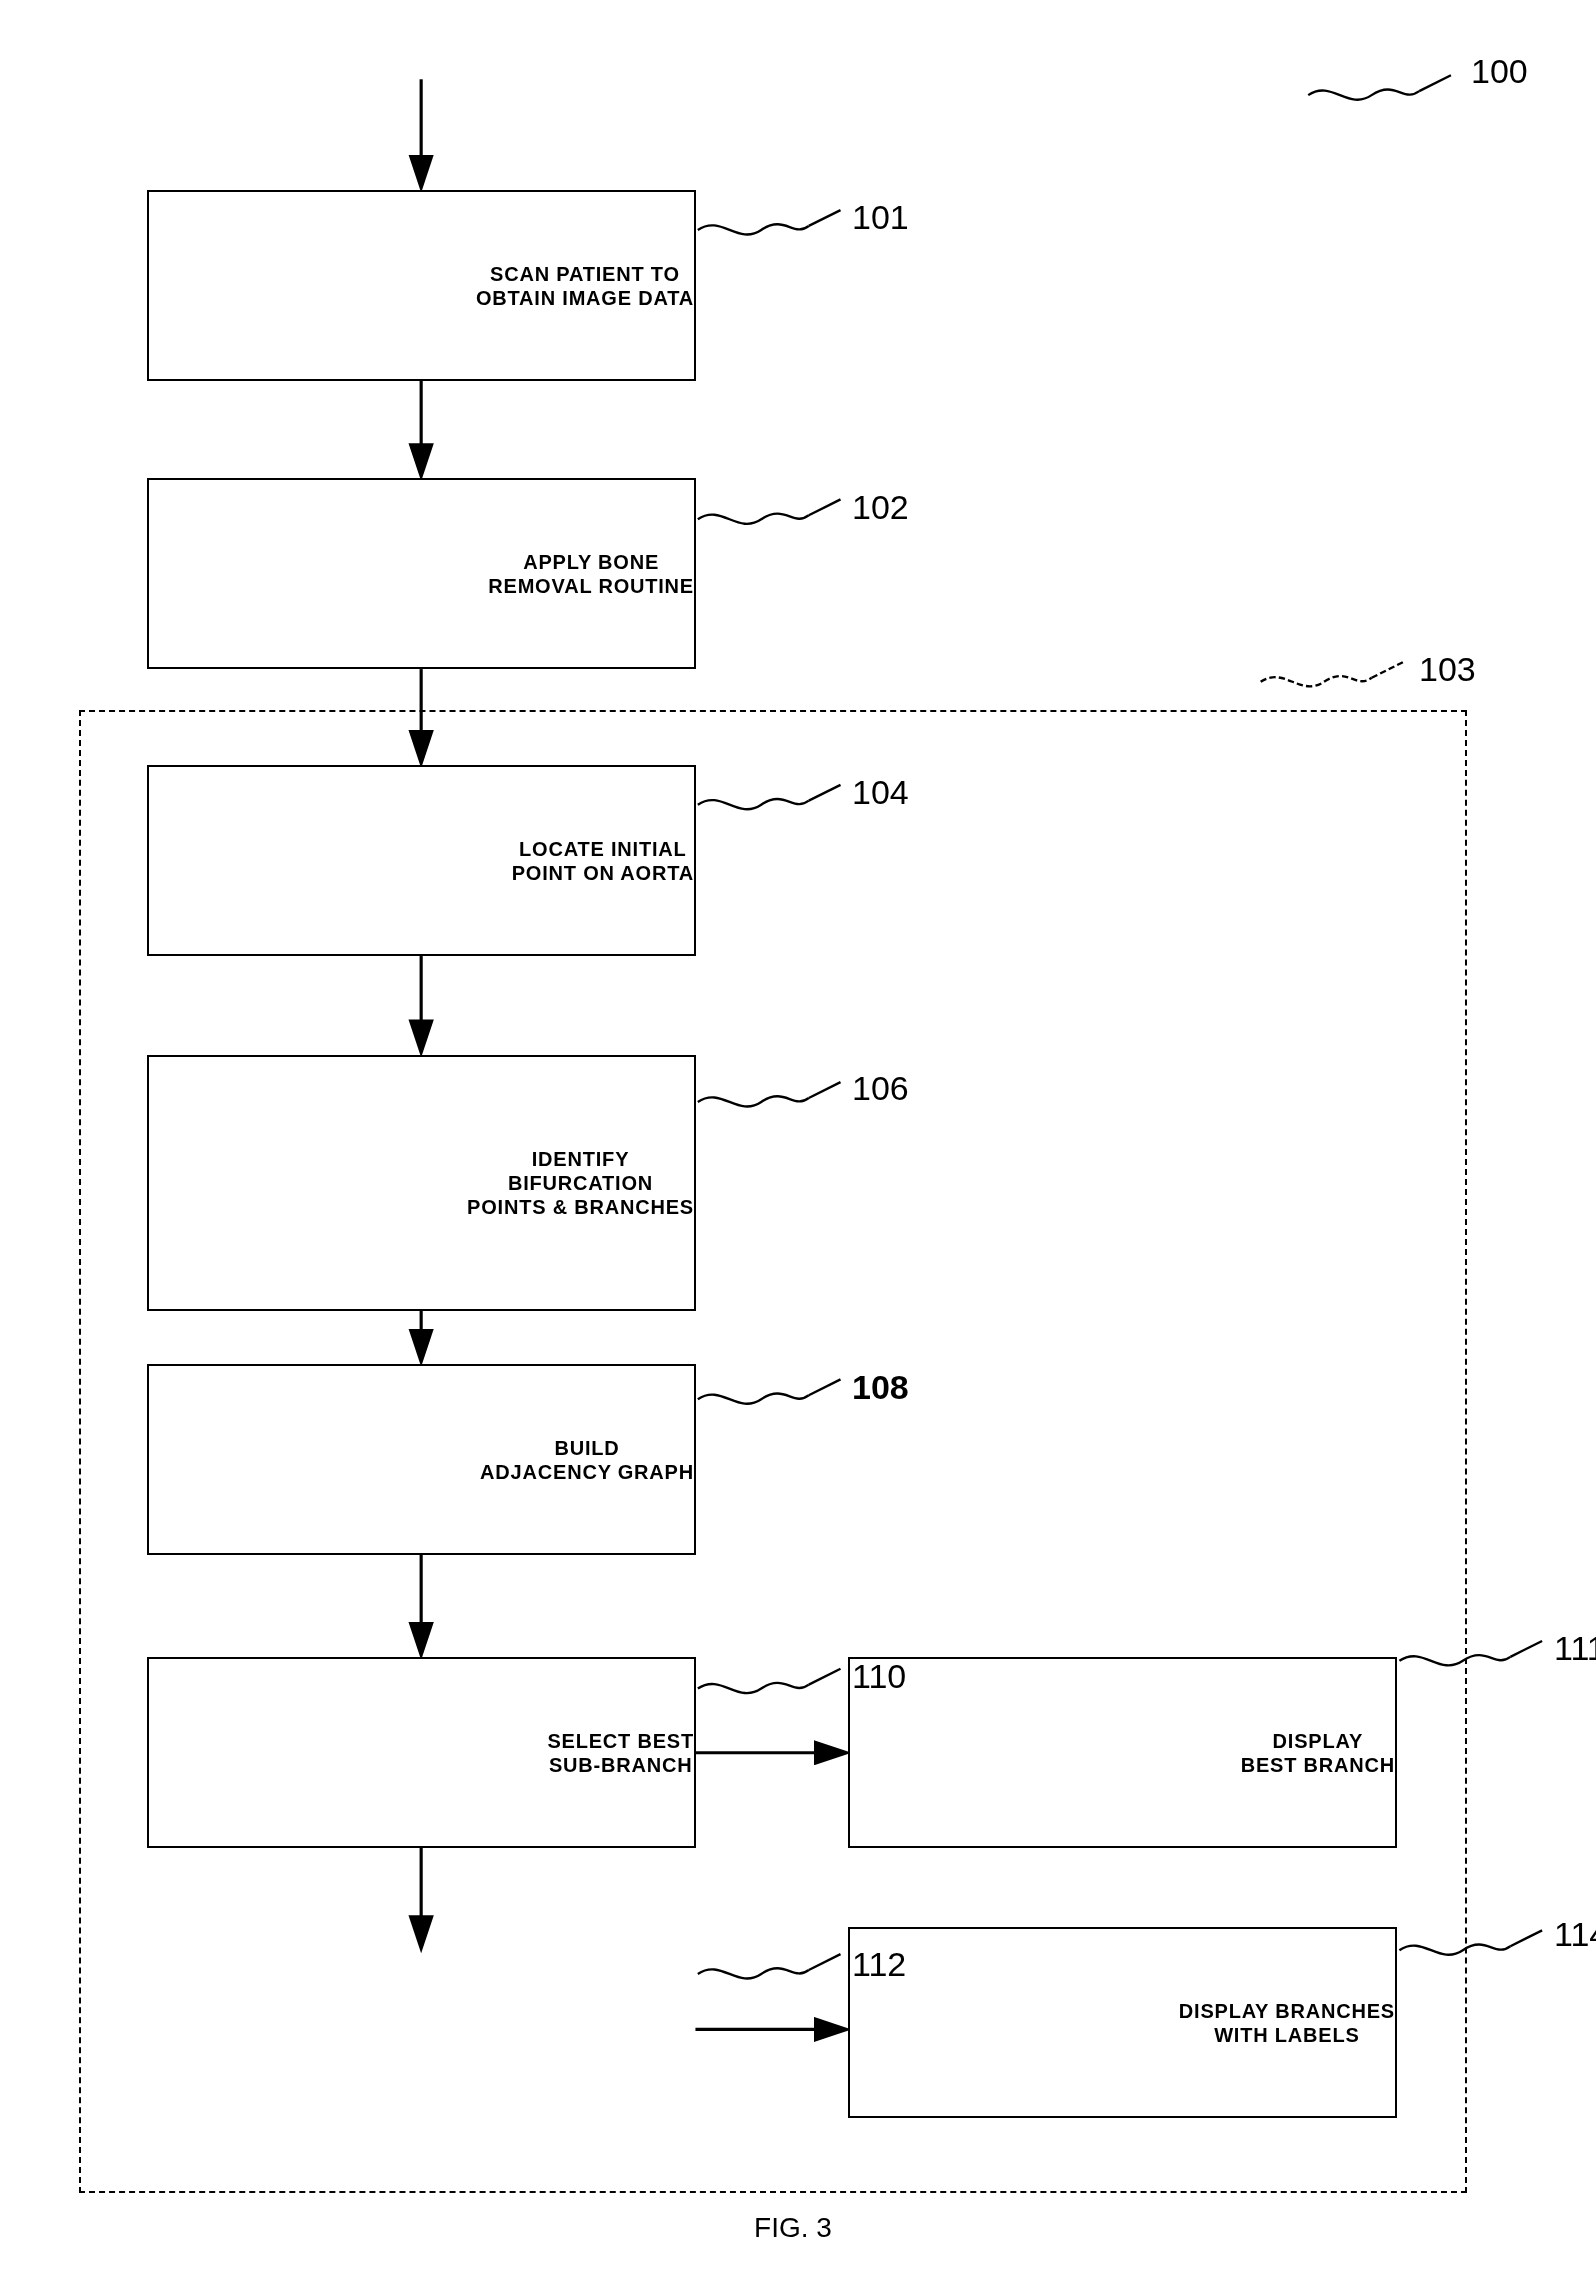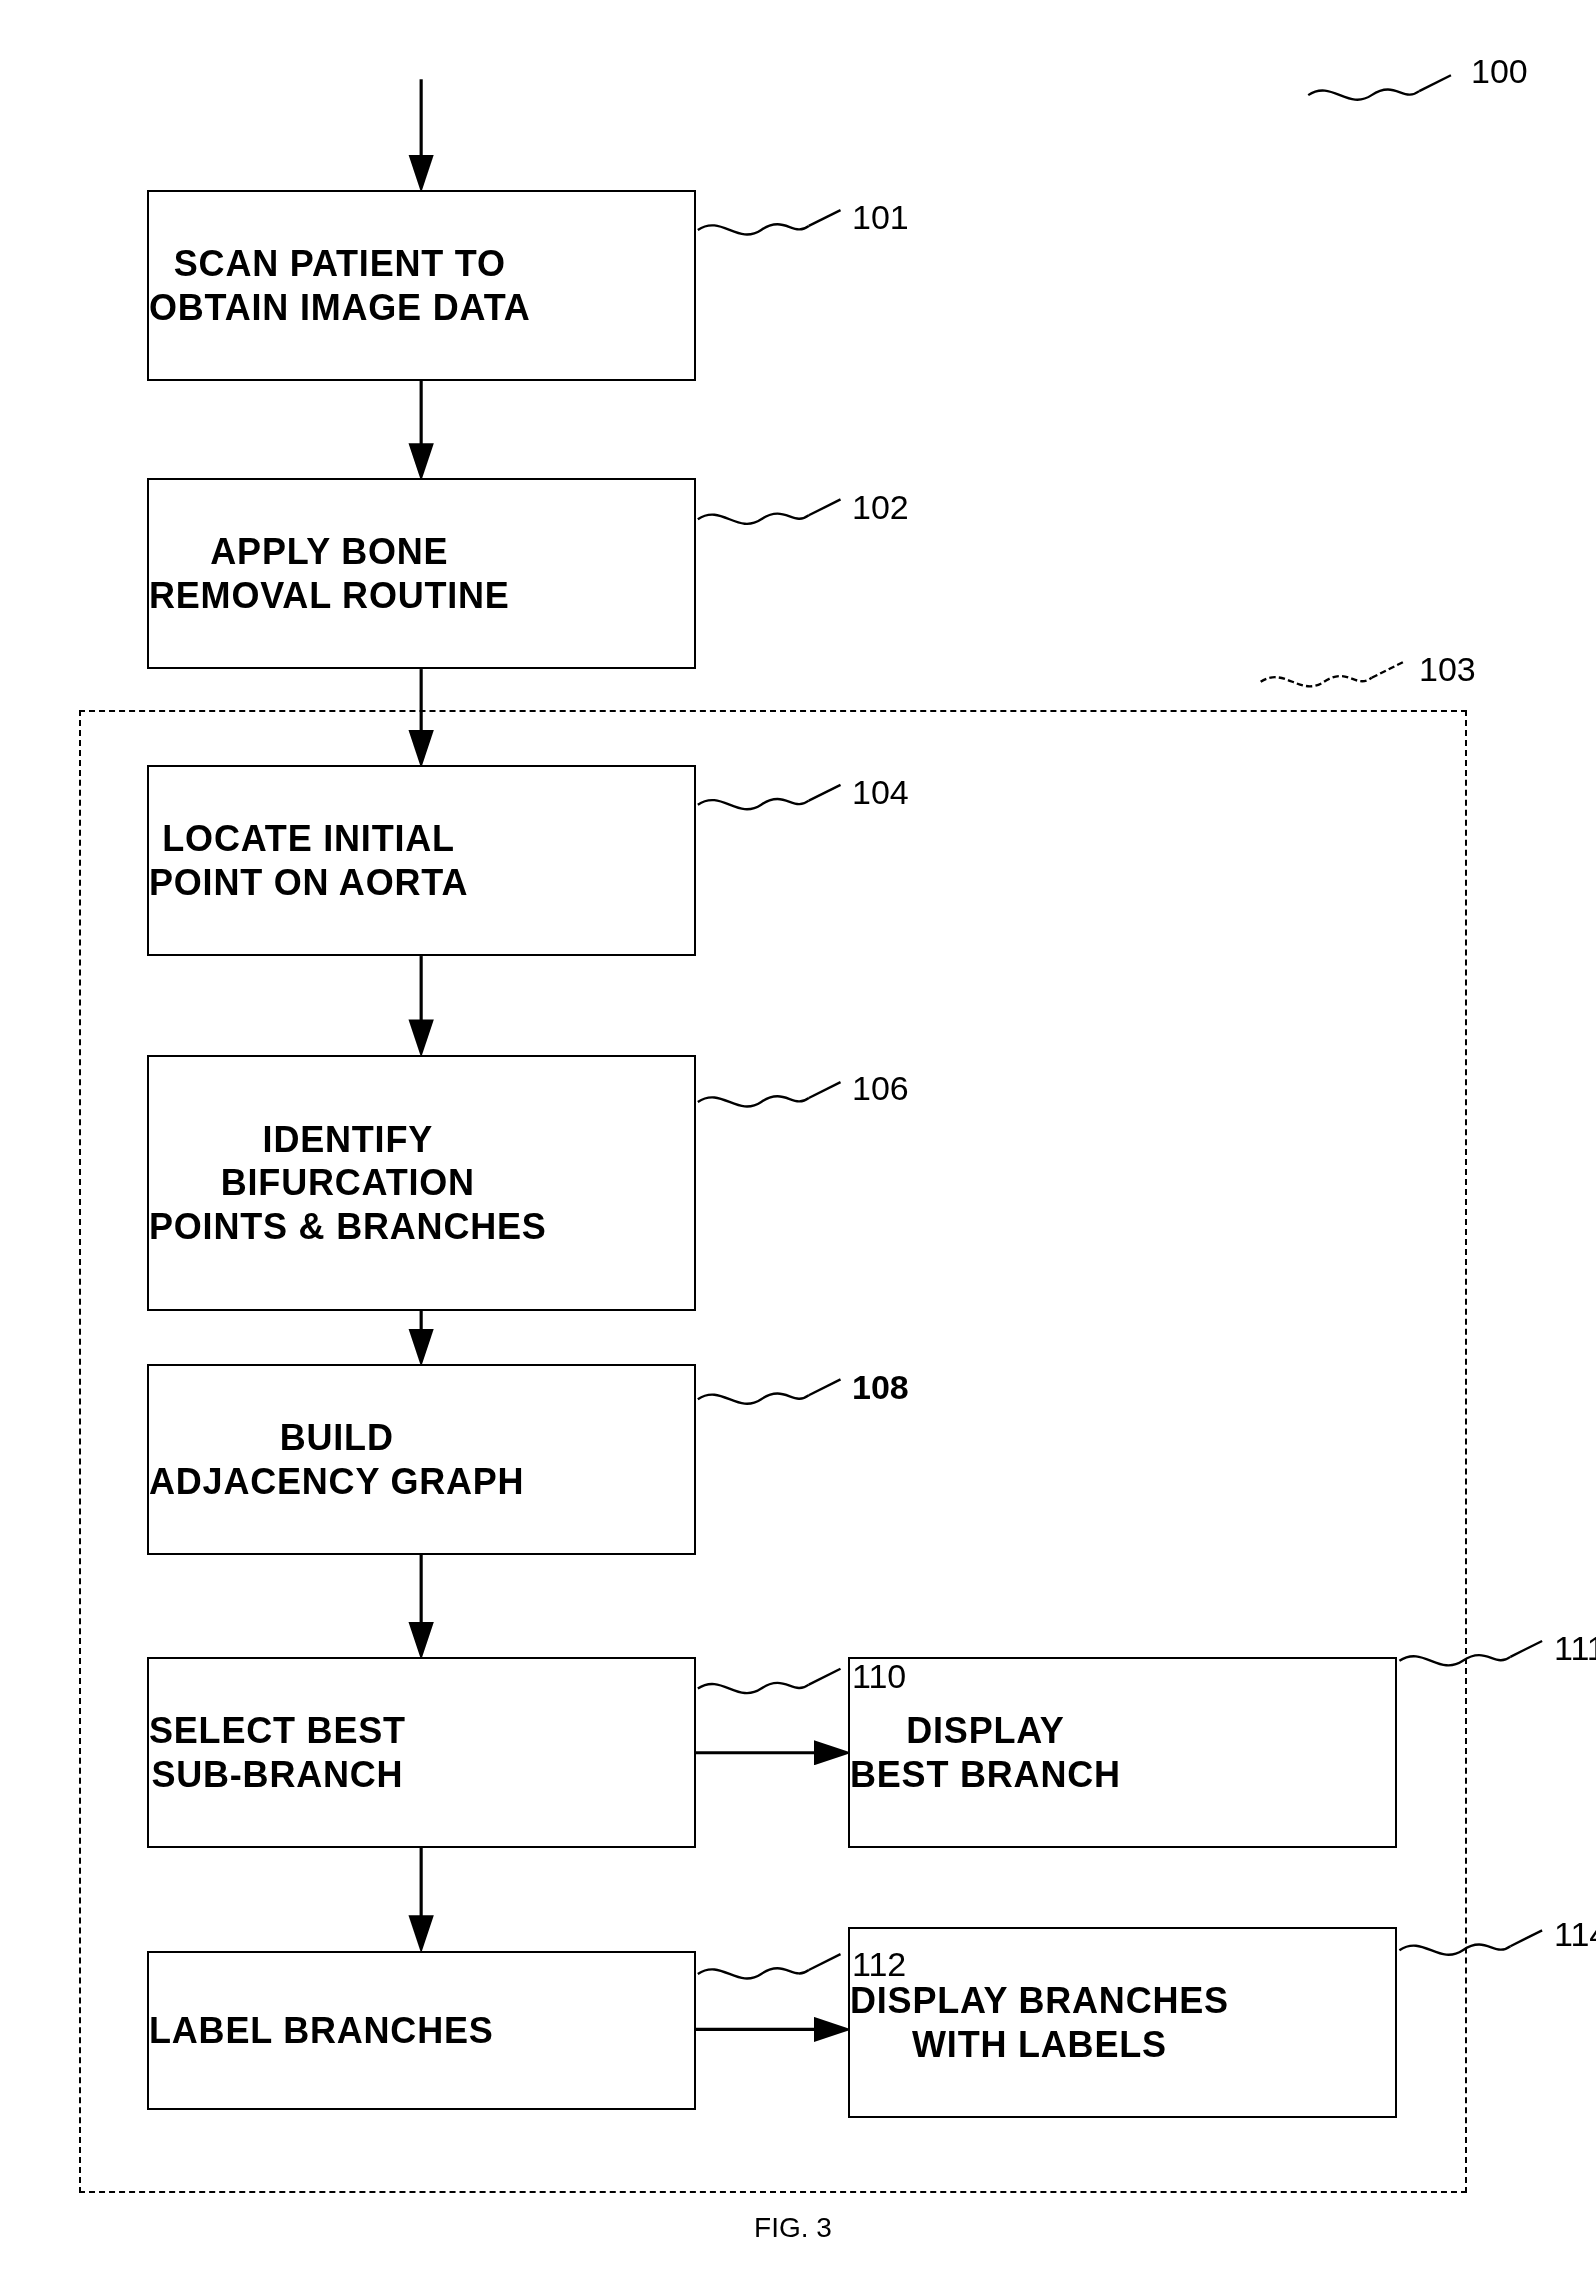--- a/index.html
+++ b/index.html
@@ -19,23 +19,23 @@
       background: #ffffff;
     }
 
     
     .flow-box {
       position: absolute;
       border: 2.4px solid #000000;
       background: #ffffff;
       display: flex;
       align-items: center;
-      justify-content: flex-start;
+      justify-content: flex-end;
       text-align: center;
-      font-size: 36px;
+      font-size: 20px;
       font-weight: bold;
       font-family: Arial, Helvetica, sans-serif;
       letter-spacing: 0.8px;
       line-height: 1.2;
     }
 
     
     .dashed-box {
       position: absolute;
       border: 2.4px dashed #000000;
@@ -168,23 +168,20 @@
   <div class="flow-box" style="left:147px; top:1657px; width:549px; height:191px;">
     <span style="white-space:pre-line;">SELECT BEST
 SUB-BRANCH</span>
   </div>
 
   <div class="flow-box" style="left:848px; top:1657px; width:549px; height:191px;">
     <span style="white-space:pre-line;">DISPLAY
 BEST BRANCH</span>
   </div>
 
-  <div class="flow-box" style="left:147px; top:1951px; width:549px; height:159px;">
-    <span style="white-space:pre-line;">LABEL BRANCHES</span>
-  </div>
 
   <div class="flow-box" style="left:848px; top:1927px; width:549px; height:191px;">
     <span style="white-space:pre-line;">DISPLAY BRANCHES
 WITH LABELS</span>
   </div>
 
   <div class="ref-label" style="left:1471px; top:52px;">
     <span>100</span>
   </div>
 

